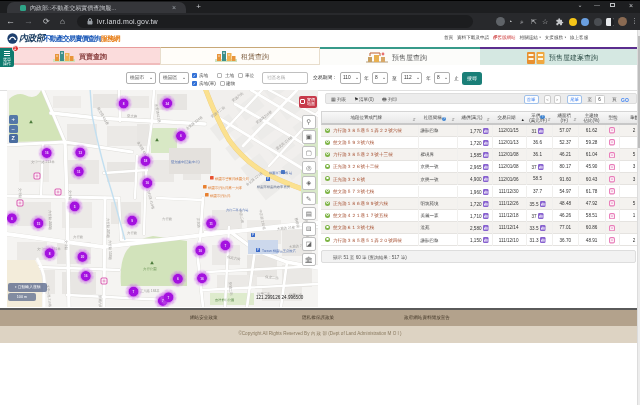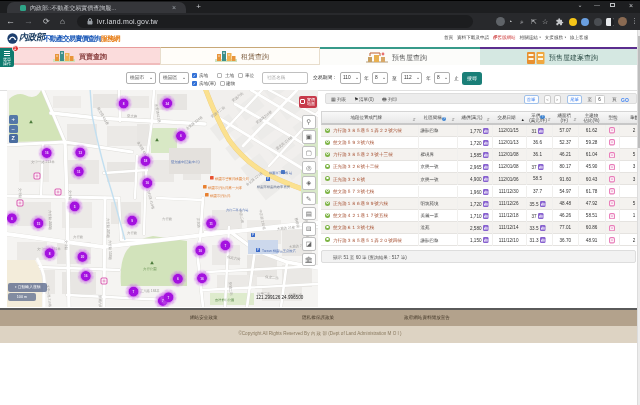--- a/index.html
+++ b/index.html
@@ -48,21 +48,21 @@
     </div>
  <div class="ab" style="left:618px;top:4px;width:9px;height:9px;border-radius:50%;background:#8a6a52;"></div>
  <div class="ab" style="left:631px;top:3px;color:#c7c9cc;font-size:7px;line-height:10px;">⋮</div>
 </div>
 
 <div class="ab" style="left:0;top:30px;width:640px;height:17px;background:#fff;">
  <svg class="ab" style="left:7px;top:2.5px" width="11" height="11" viewBox="0 0 12 12">
       <circle cx="6" cy="6" r="5.6" fill="#1d3f6e"></circle>
       <path d="M2.5 7.5 Q6 1.5 9.5 7.5" stroke="#fff" stroke-width="1.6" fill="none"></path>
     </svg>
- <div class="ab" style="left:19px;top:3px;font-family:Liberation Mono, monospace;font-weight:bold;font-style:italic;font-size:9px;line-height:11px;color:#173a5e;letter-spacing:-0.5px;">內政部</div>
+ <div class="ab" style="left:19px;top:3px;font-family:Liberation Serif, serif;font-weight:bold;font-style:italic;font-size:9px;line-height:11px;color:#173a5e;letter-spacing:-0.5px;">內政部</div>
  <div class="ab" style="left:43.5px;top:4px;font-weight:bold;font-size:7.2px;line-height:9.5px;color:#1b59b8;letter-spacing:-0.85px;">不動產交易實價查詢<span style="color:#e8821e;">服務網</span></div>
  <div class="ab" style="left:444px;top:5px;font-size:4.6px;line-height:6px;color:#4a4a4a;white-space:nowrap;">首頁&nbsp;&nbsp;&nbsp;資料下載及申請&nbsp;&nbsp;&nbsp;<span style="color:#d04545;">🗗舊版網站</span>&nbsp;&nbsp;&nbsp;相關連結 ▾&nbsp;&nbsp;&nbsp;支援服務 ▾&nbsp;&nbsp;&nbsp;線上客服</div>
 </div>
 
 <div class="ab" style="left:0;top:46.5px;width:640px;height:18px;background:#fff;">
  <div class="ab" style="left:0;top:0;width:160px;height:18px;background:#fbdcdc;border-top:1.5px solid #e89c9c;border-bottom:2px solid #f0bcbc;">
    <svg class="ab" style="left:52px;top:2.5px" width="24.0" height="13.0" viewBox="0 0 24 13">
     <rect x="1" y="9" width="22" height="3" fill="#cfe3c0"></rect>
     <rect x="3" y="4" width="4" height="7" fill="#e8953a"></rect>
     <rect x="8" y="1" width="4" height="10" fill="#3d8f8a"></rect>

